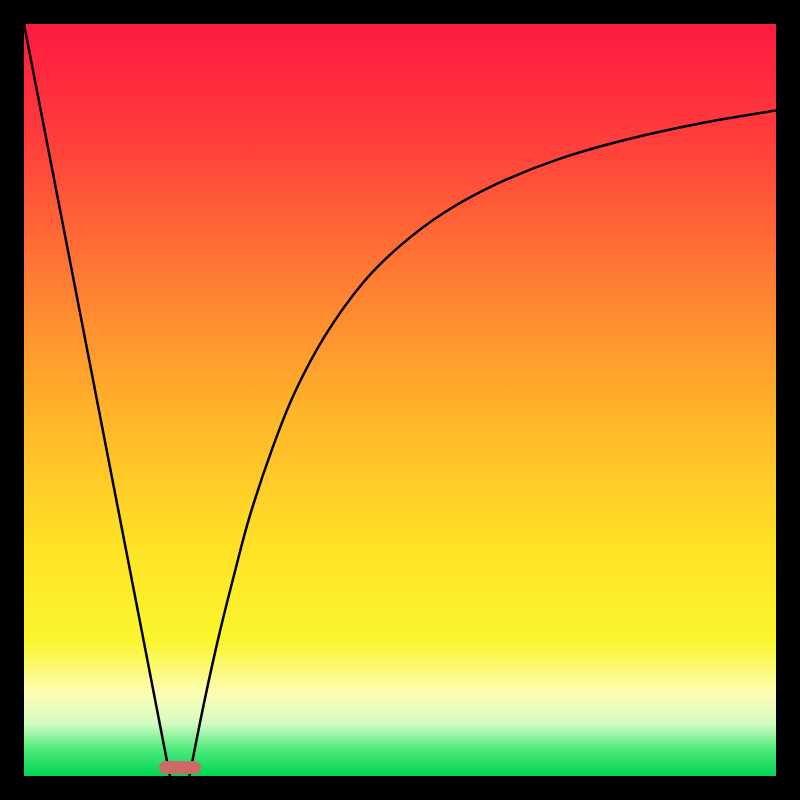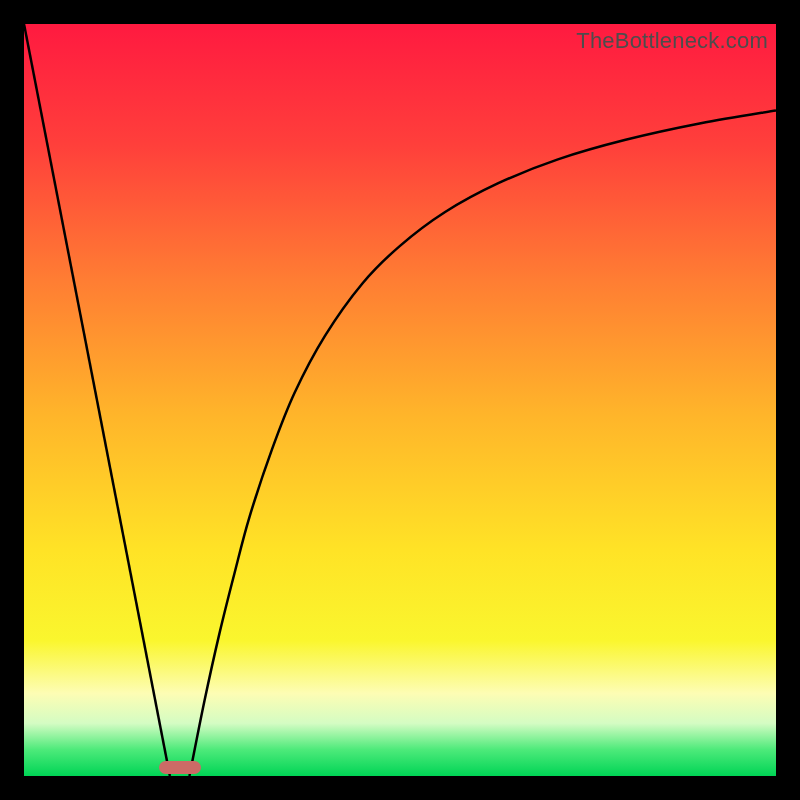--- a/index.html
+++ b/index.html
@@ -70,14 +70,13 @@
     <rect x="0" y="0" width="752" height="752" fill="url(#bg-grad)"></rect>
   </svg>
 
   <svg class="curve" width="752" height="752" viewBox="0 0 752 752">
     <path id="left-ray" d="M 0 0 L 145.88799999999998 752" stroke="#000" stroke-width="2.5" fill="none"></path>
     <path id="right-curve" d="M 165.44 752 C 167.94666666666666 739.4666666666667, 175.46666666666664 700.6133333333332, 180.48 676.8 C 185.49333333333334 652.9866666666667, 190.50666666666666 630.4266666666666, 195.52 609.12 C 200.53333333333336 587.8133333333334, 205.5466666666667 568.3866666666667, 210.56000000000003 548.96 C 215.57333333333335 529.5333333333334, 219.33333333333331 513.24, 225.6 492.56 C 231.86666666666667 471.88, 240.64000000000004 445.56, 248.16000000000003 424.88 C 255.68 404.2, 261.94666666666666 387.28000000000003, 270.71999999999997 368.48 C 279.4933333333333 349.68, 289.52 330.2533333333334, 300.8 312.08000000000004 C 312.08000000000004 293.9066666666667, 325.8666666666667 274.48, 338.40000000000003 259.44 C 350.9333333333334 244.4, 362.2133333333333 233.7466666666667, 376 221.84000000000003 C 389.7866666666667 209.93333333333337, 404.8266666666667 198.40266666666665, 421.12000000000006 188 C 437.4133333333334 177.59733333333335, 454.96000000000004 168.19733333333343, 473.76 159.4240000000001 C 492.55999999999995 150.65066666666675, 512.6133333333332 142.62933333333336, 533.92 135.36 C 555.2266666666667 128.09066666666666, 577.7866666666666 121.824, 601.6 115.80799999999999 C 625.4133333333334 109.79199999999999, 651.7333333333333 104.152, 676.8000000000001 99.26400000000001 C 701.8666666666668 94.37600000000002, 739.4666666666667 88.61066666666669, 752 86.48000000000002" stroke="#000" stroke-width="2.5" fill="none"></path>
   </svg>
 
   <div class="marker" id="marker" style="left: 134.608px; width: 42.112px; height: 13px; top: 737px; background: rgb(204, 107, 102);"></div>
 
-  <div class="watermark">TheBottleneck.com</div>
 </div>
 
 </body></html>

